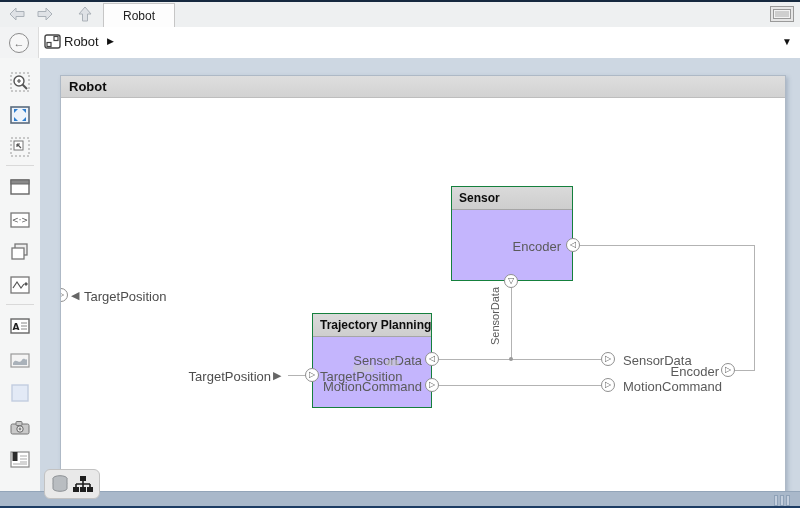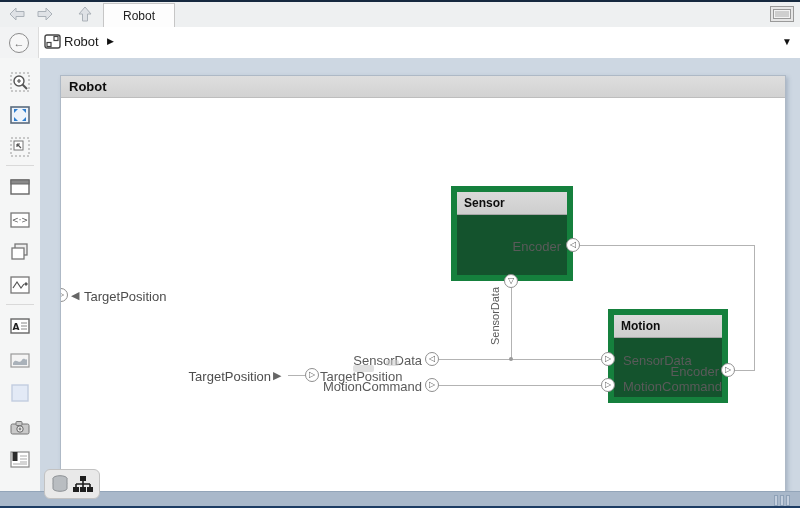--- a/index.html
+++ b/index.html
@@ -28,21 +28,21 @@
   .sb-sep{position:absolute;left:6px;width:28px;height:1px;background:#d9d9d9;}
   .sb-expand{font-size:13px;color:#666;letter-spacing:-2px;}
   
   .canvas-bg{position:absolute;left:40px;top:56px;width:760px;height:433px;background:#cdd7e2;}
   .canvas{position:absolute;left:20px;top:17px;width:724px;height:416px;background:#ffffff;
        border:1px solid #aeb9c6;box-sizing:content-box;overflow:hidden;box-shadow:2px 2px 4px rgba(60,80,110,.25);}
   .canvas-title{position:absolute;left:0;top:0;width:100%;height:22px;background:linear-gradient(#dedede,#d2d2d2);
        border-bottom:1px solid #bdbdbd;box-sizing:border-box;font-size:13px;font-weight:bold;color:#0d0d0d;
        padding:3px 0 0 8px;}
   
-  .comp{position:absolute;background:#14532d;border:6px solid #15803d;box-sizing:border-box;cursor:pointer;}
+  .comp{position:absolute;background:#c4b5fd;border:1px solid #15803d;box-sizing:border-box;cursor:pointer;}
   .comp-header{height:23px;background:linear-gradient(#dadada,#cecece);border-bottom:1px solid #a6a6a6;
        box-sizing:border-box;font-size:12px;font-weight:bold;color:#0d0d0d;padding:4px 0 0 7px;overflow:hidden;white-space:nowrap;}
   
   .wire{position:absolute;background:#b3b3b3;}
   .port{position:absolute;width:14px;height:14px;background:#fff;border:1px solid #8f8f8f;border-radius:50%;
        box-sizing:border-box;display:flex;align-items:center;justify-content:center;
        font-size:8px;color:#5a5a5a;line-height:1;cursor:pointer;z-index:5;}
   .plabel{position:absolute;font-size:13px;color:#5a5a5a;white-space:nowrap;z-index:4;}
   .junction{position:absolute;width:4px;height:4px;background:#9a9a9a;border-radius:50%;z-index:3;}
   .flowarrow{position:absolute;font-size:11px;color:#666;line-height:1;z-index:4;}
@@ -204,38 +204,38 @@
         <div class="comp-header">Sensor</div>
       </div>
       <span class="plabel" style="left:420px;top:163px;width:80px;text-align:right">Encoder</span>
       <div class="port" style="left:505px;top:162px">
         <span>◁</span>
       </div>
       <div class="port" style="left:443px;top:198px">
         <span>▽</span>
       </div>
 
+      <div class="comp" style="left:251px;top:237px;width:120px;height:95px">
+        <div class="comp-header">Trajectory Planning</div>
+      </div>
       <span class="plabel" style="left:271px;top:277px;width:90px;text-align:right">SensorData</span>
       <span class="plabel" style="left:259px;top:293px">TargetPosition</span>
       <span class="plabel" style="left:261px;top:303px;width:100px;text-align:right">MotionCommand</span>
       <div class="artifact" style="left:292px;top:289px;width:21px;height:7px"></div>
       <div class="artifact" style="left:325px;top:284px;width:13px;height:6px"></div>
       <div class="port" style="left:364px;top:276px">
         <span>◁</span>
       </div>
       <div class="port" style="left:244px;top:292px">
         <span>▷</span>
       </div>
       <div class="port" style="left:364px;top:302px">
         <span>▷</span>
       </div>
 
-      <div class="comp" style="left:547px;top:233px;width:120px;height:94px">
-        <div class="comp-header">Motion</div>
-      </div>
       <span class="plabel" style="left:562px;top:277px">SensorData</span>
       <span class="plabel" style="left:562px;top:303px">MotionCommand</span>
       <span class="plabel" style="left:578px;top:288px;width:80px;text-align:right">Encoder</span>
       <div class="port" style="left:540px;top:276px">
         <span>▷</span>
       </div>
       <div class="port" style="left:540px;top:302px">
         <span>▷</span>
       </div>
       <div class="port" style="left:660px;top:287px">

